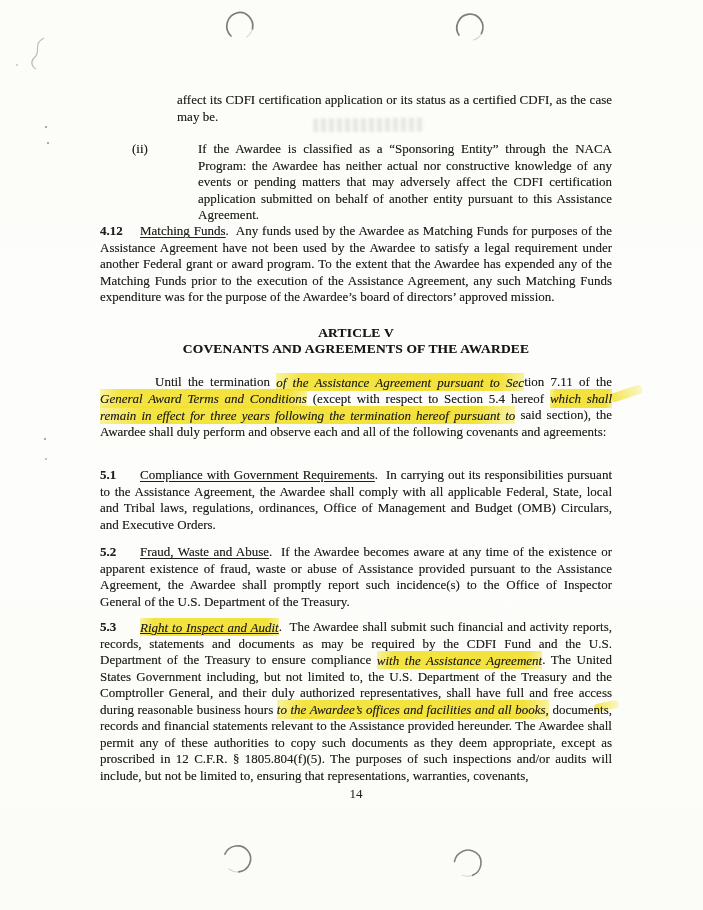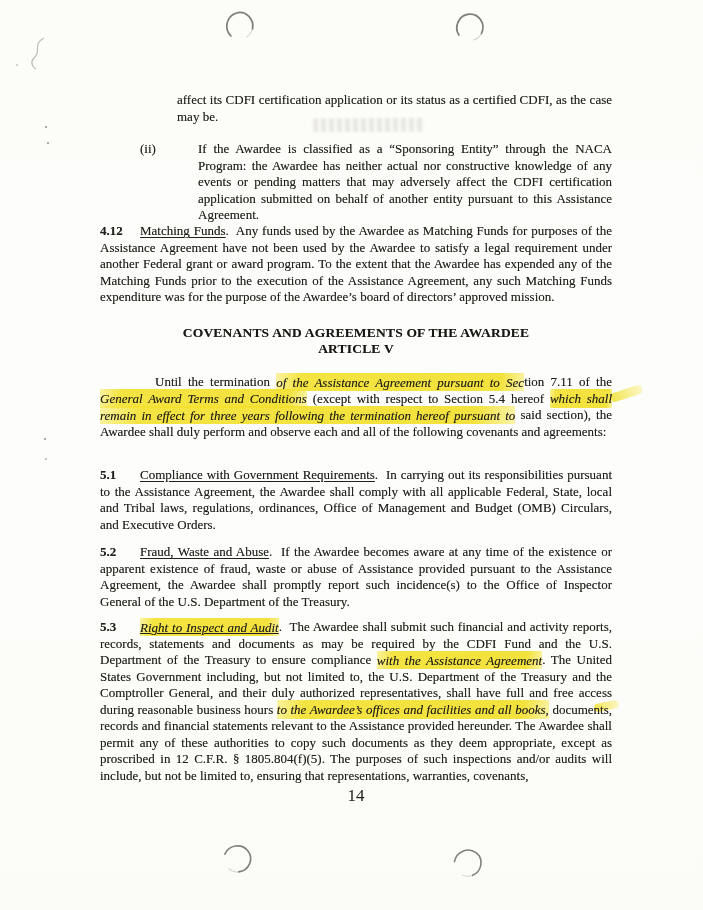--- a/index.html
+++ b/index.html
@@ -13,34 +13,34 @@
   }
   .content{position:absolute;left:100px;top:0;width:512px;}
   .block{
     position:absolute;left:0;width:100%;
     font-size:13px;line-height:16.5px;
     text-align:justify;
     text-shadow:0 0 .4px rgba(35,33,28,.45);
   }
   .indented{padding-left:77px;box-sizing:border-box;}
   .li-block{padding-left:98px;box-sizing:border-box;}
-  .li-label{position:absolute;left:40px;top:0;}
+  .li-label{position:absolute;left:32px;top:0;}
   .num{display:inline-block;min-width:40px;font-weight:bold;}
   .sec-heading{text-decoration:underline;text-decoration-thickness:1px;text-underline-offset:2px;}
   .first-indent{text-indent:55px;}
   .article-heading{
     text-align:center;font-weight:bold;font-size:13.5px;line-height:16px;
     letter-spacing:.2px;color:#181713;
   }
   .hl{
     background:linear-gradient(100deg,rgba(248,235,90,.55) 0%,rgba(243,225,45,.9) 10%,rgba(242,223,40,.9) 90%,rgba(248,235,90,.5) 100%);
     padding:1.5px 0 2px;
     box-decoration-break:clone;font-style:italic;-webkit-box-decoration-break:clone;
   }
-  .page-number{position:absolute;left:100px;width:512px;top:786px;text-align:center;font-size:17px;}
+  .page-number{position:absolute;left:100px;width:512px;top:786px;text-align:center;font-size:13px;}
   
   .hole{position:absolute;width:40px;height:40px;}
   .hole svg{display:block;}
   .tail{position:absolute;border-radius:4px;
     background:linear-gradient(90deg,rgba(243,224,44,.85),rgba(248,238,110,.35));}
   .tail1{left:610px;top:389px;width:33px;height:9px;transform:rotate(-18deg);}
   .tail2{left:594px;top:702px;width:25px;height:8px;transform:rotate(-12deg);}
   .bleed{
     position:absolute;left:313px;top:118px;width:112px;height:14px;
     background:repeating-linear-gradient(90deg,rgba(128,122,108,.30) 0 5px,rgba(128,122,108,.05) 5px 8px);
@@ -94,22 +94,22 @@
   <div class="speck" style="left:16px;top:64px;opacity:.5;"></div>
 
   <div class="tail tail1"></div>
   <div class="tail tail2"></div>
 
   <div class="content">
       <div class="block indented" style="top: 92px;"><span>affect its CDFI certification application or its status as a certified CDFI, as the case may be.</span></div>
       <div class="block li-block" style="top: 141px;"><span class="li-label">(ii)</span><span>If the Awardee is classified as a “Sponsoring Entity” through the NACA Program: the Awardee has neither actual nor constructive knowledge of any events or pending matters that may adversely affect the CDFI certification application submitted on behalf of another entity pursuant to this Assistance Agreement.</span></div>
       <div class="block" style="top: 223px;"><span class="num">4.12</span><span class="sec-heading">Matching Funds</span><span>.&nbsp; </span><span>Any funds used by the Awardee as Matching Funds for purposes of the Assistance Agreement have not been used by the Awardee to satisfy a legal requirement under another Federal grant or award program.  To the extent that the Awardee has expended any of the Matching Funds prior to the execution of the Assistance Agreement, any such Matching Funds expenditure was for the purpose of the Awardee’s board of directors’ approved mission.</span></div>
       <div class="block article-heading" style="top: 325px;">
+        <div>ARTICLE V</div>
         <div>COVENANTS AND AGREEMENTS OF THE AWARDEE</div>
-        <div>ARTICLE V</div>
       </div>
       <div class="block first-indent" style="top: 374px;"><span>Until the termination </span><span class="hl">of the Assistance Agreement pursuant to Sec</span><span>tion 7.11 of the </span><span class="hl">General Award Terms and Conditions</span><span> (except with respect to Section 5.4 hereof </span><span class="hl">which shall remain in effect for three years following the termination hereof pursuant to</span><span> said section), the Awardee shall duly perform and observe each and all of the following covenants and agreements:</span></div>
       <div class="block" style="top: 467px;"><span class="num">5.1</span><span class="sec-heading">Compliance with Government Requirements</span><span>.&nbsp; </span><span>In carrying out its responsibilities pursuant to the Assistance Agreement, the Awardee shall comply with all applicable Federal, State, local and Tribal laws, regulations, ordinances, Office of Management and Budget (OMB) Circulars, and Executive Orders.</span></div>
       <div class="block" style="top: 544px;"><span class="num">5.2</span><span class="sec-heading">Fraud, Waste and Abuse</span><span>.&nbsp; </span><span>If the Awardee becomes aware at any time of the existence or apparent existence of fraud, waste or abuse of Assistance provided pursuant to the Assistance Agreement, the Awardee shall promptly report such incidence(s) to the Office of Inspector General of the U.S. Department of the Treasury.</span></div>
       <div class="block" style="top: 619px;"><span class="num">5.3</span><span class="sec-heading hl">Right to Inspect and Audit</span><span>.&nbsp; </span><span>The Awardee shall submit such financial and activity reports, records, statements and documents as may be required by the CDFI Fund and the U.S. Department of the Treasury to ensure compliance </span><span class="hl">with the Assistance Agreement</span><span>.  The United States Government including, but not limited to, the U.S. Department of the Treasury and the Comptroller General, and their duly authorized representatives, shall have full and free access during reasonable business hours </span><span class="hl">to the Awardee’s offices and facilities and all books,</span><span> documents, records and financial statements relevant to the Assistance provided hereunder.  The Awardee shall permit any of these authorities to copy such documents as they deem appropriate, except as proscribed in 12 C.F.R. § 1805.804(f)(5).  The purposes of such inspections and/or audits will include, but not be limited to, ensuring that representations, warranties, covenants,</span></div>
     </div>
 
   <div class="page-number">14</div>
 </div>
 

